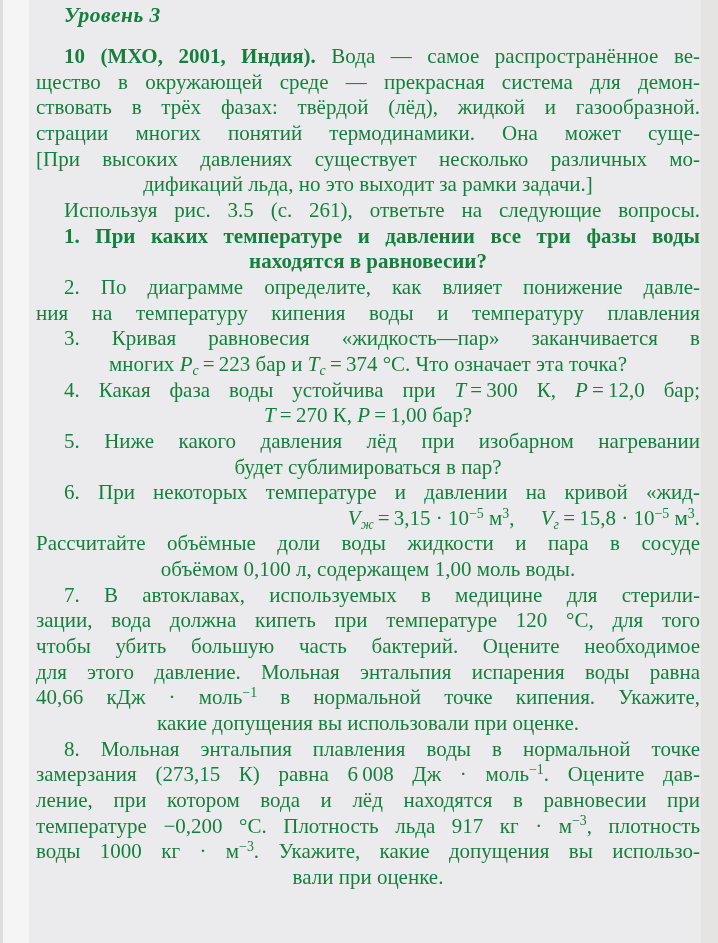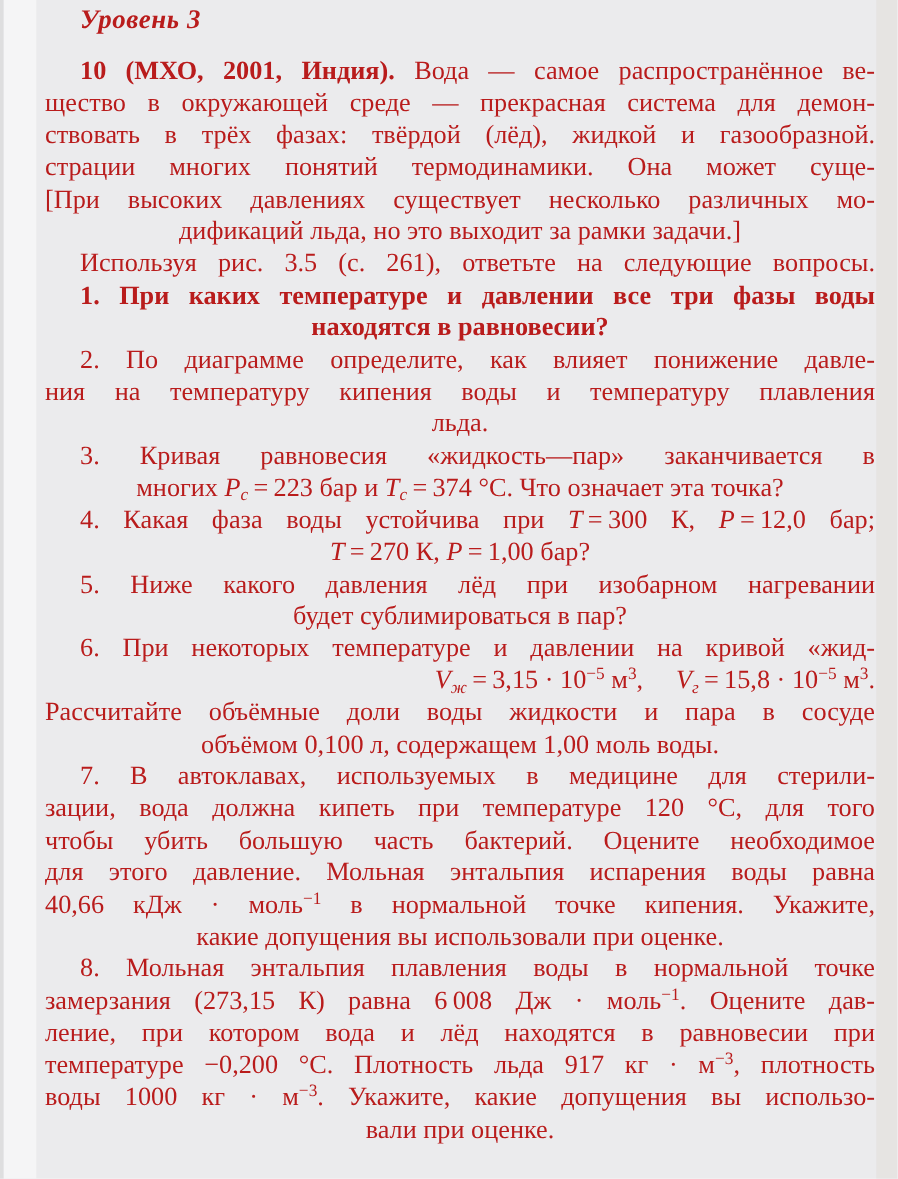--- a/index.html
+++ b/index.html
@@ -18,21 +18,21 @@
     position:absolute;left:3px;top:0;width:26px;height:100%;
     background:#f5f5f6;
   }
   .edge-right{
     position:absolute;right:0;top:0;width:17px;height:100%;
     background:#e6e4e2;
   }
   .text-col{
     position:absolute;
     left:36px;top:2px;width:664px;
-    color:#b91c1c;
+    color:#15803d;
     font-size:21px;
     line-height:25.66px;
     -webkit-font-smoothing:antialiased;
   }
   .heading{
     font-weight:bold;
     font-style:italic;
     font-size:21.5px;
     line-height:26px;
     margin-bottom:16px;
@@ -64,21 +64,20 @@
         <div class="line j"><span>щество в окружающей среде — прекрасная система для демон-</span></div>
         <div class="line j"><span>ствовать в трёх фазах: твёрдой (лёд), жидкой и газообразной.</span></div>
         <div class="line j"><span>страции многих понятий термодинамики. Она может суще-</span></div>
         <div class="line j"><span>[При высоких давлениях существует несколько различных мо-</span></div>
         <div class="line l"><span>дификаций льда, но это выходит за рамки задачи.]</span></div>
         <div class="line j ind"><span>Используя рис. 3.5 (с. 261), ответьте на следующие вопросы.</span></div>
         <div class="line j ind"><span class="b">1. При каких температуре и давлении все три фазы воды</span></div>
         <div class="line l"><span class="b">находятся в равновесии?</span></div>
         <div class="line j ind"><span>2. По диаграмме определите, как влияет понижение давле-</span></div>
         <div class="line j"><span>ния на температуру кипения воды и температуру плавления</span></div>
-        <div class="line l"><span>льда.</span></div>
         <div class="line j ind"><span>3. Кривая равновесия «жидкость—пар» заканчивается в</span></div>
         <div class="line l"><span>многих </span><span class="i">P</span><span class="sub">c</span><span> = 223 бар и </span><span class="i">T</span><span class="sub">c</span><span> = 374 °C. Что означает эта точка?</span></div>
         <div class="line j ind"><span>4. Какая фаза воды устойчива при </span><span class="i">T</span><span> = 300 К, </span><span class="i">P</span><span> = 12,0 бар;</span></div>
         <div class="line l"><span class="i">T</span><span> = 270 К, </span><span class="i">P</span><span> = 1,00 бар?</span></div>
         <div class="line j ind"><span>5. Ниже какого давления лёд при изобарном нагревании</span></div>
         <div class="line l"><span>будет сублимироваться в пар?</span></div>
         <div class="line j ind"><span>6. При некоторых температуре и давлении на кривой «жид-</span></div>
         <div class="line c"><span class="i">V</span><span class="sub">ж</span><span> = 3,15 · 10</span><span class="sup">−5</span><span> м</span><span class="sup">3</span><span>,  </span><span class="i">V</span><span class="sub">г</span><span> = 15,8 · 10</span><span class="sup">−5</span><span> м</span><span class="sup">3</span><span>.</span></div>
         <div class="line j"><span>Рассчитайте объёмные доли воды жидкости и пара в сосуде</span></div>
         <div class="line l"><span>объёмом 0,100 л, содержащем 1,00 моль воды.</span></div>

